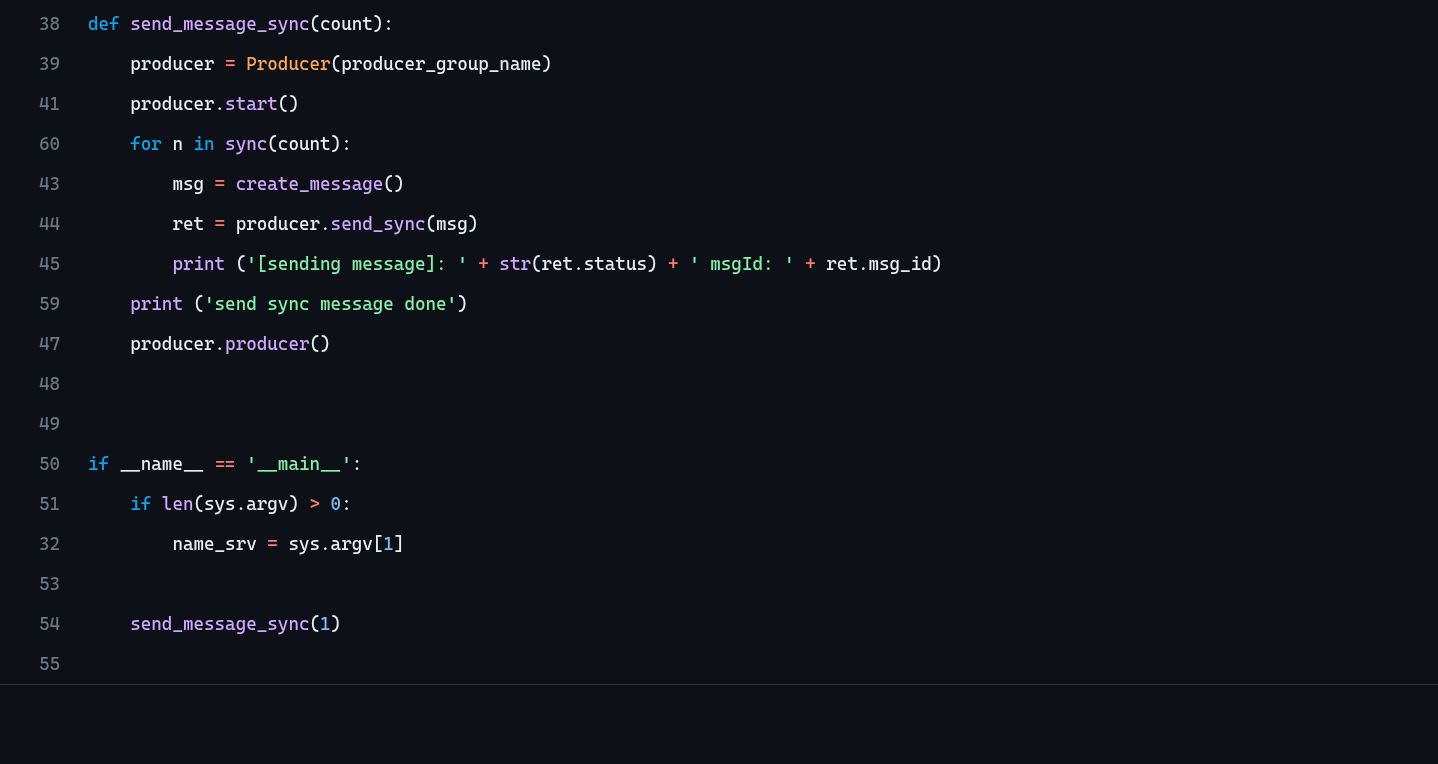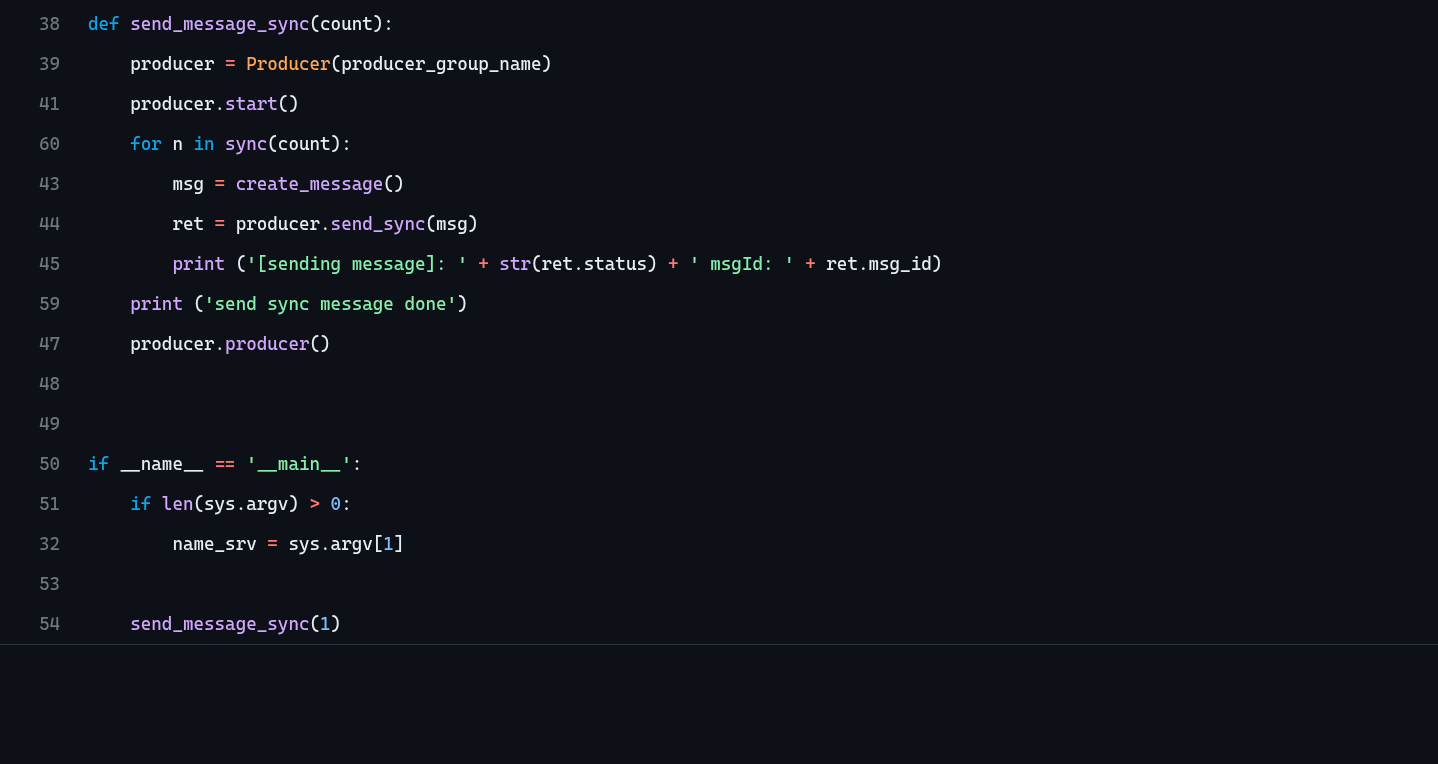--- a/index.html
+++ b/index.html
@@ -104,13 +104,17 @@
       <div class="code"><span class="c-punc">        </span><span class="c-var">name_srv</span><span class="c-punc"> </span><span class="c-op">=</span><span class="c-punc"> </span><span class="c-var">sys</span><span class="c-punc">.</span><span class="c-var">argv</span><span class="c-punc">[</span><span class="c-num">1</span><span class="c-punc">]</span></div>
     </div>
     <div class="line">
       <div class="gutter">53</div>
       <div class="code"></div>
     </div>
     <div class="line">
       <div class="gutter">54</div>
       <div class="code"><span class="c-punc">    </span><span class="c-fn">send_message_sync</span><span class="c-punc">(</span><span class="c-num">1</span><span class="c-punc">)</span></div>
     </div>
+    <div class="line">
+      <div class="gutter">55</div>
+      <div class="code"></div>
+    </div>
   </div>
 
 </body></html>

